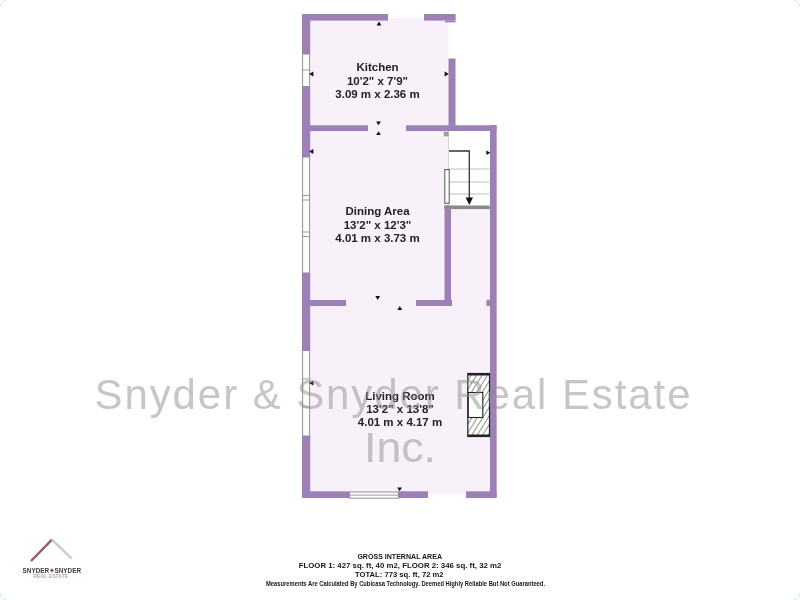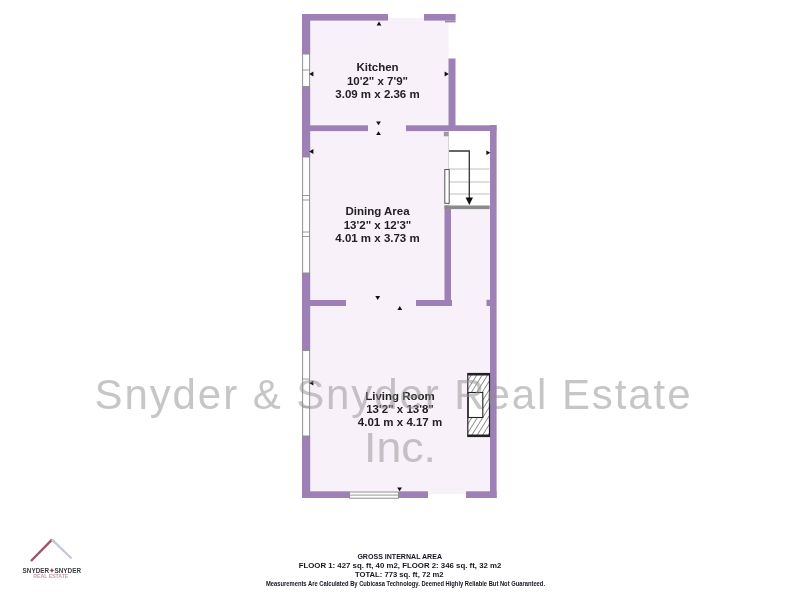--- a/index.html
+++ b/index.html
@@ -1,17 +1,17 @@
 <!DOCTYPE html>
 <html><head>
 <meta charset="utf-8">
 <style>
   html,body{margin:0;padding:0;background:#ffffff;}
   #page{position:relative;width:800px;height:600px;background:#3b82f6;overflow:hidden;
-        font-family:"Liberation Sans",sans-serif;}
+        font-family:"Liberation Sans",sans-serif;border-radius:7px;}
   svg{position:absolute;left:0;top:0;}
   text{font-family:"Liberation Sans",sans-serif;}
 </style>
 </head>
 <body>
 <div id="page">
 <svg width="800" height="600" viewBox="0 0 800 600">
   <defs>
     <pattern id="hatch" patternUnits="userSpaceOnUse" width="4.6" height="4.6" patternTransform="rotate(32)">
       <rect width="4.6" height="4.6" fill="#ffffff"></rect>

